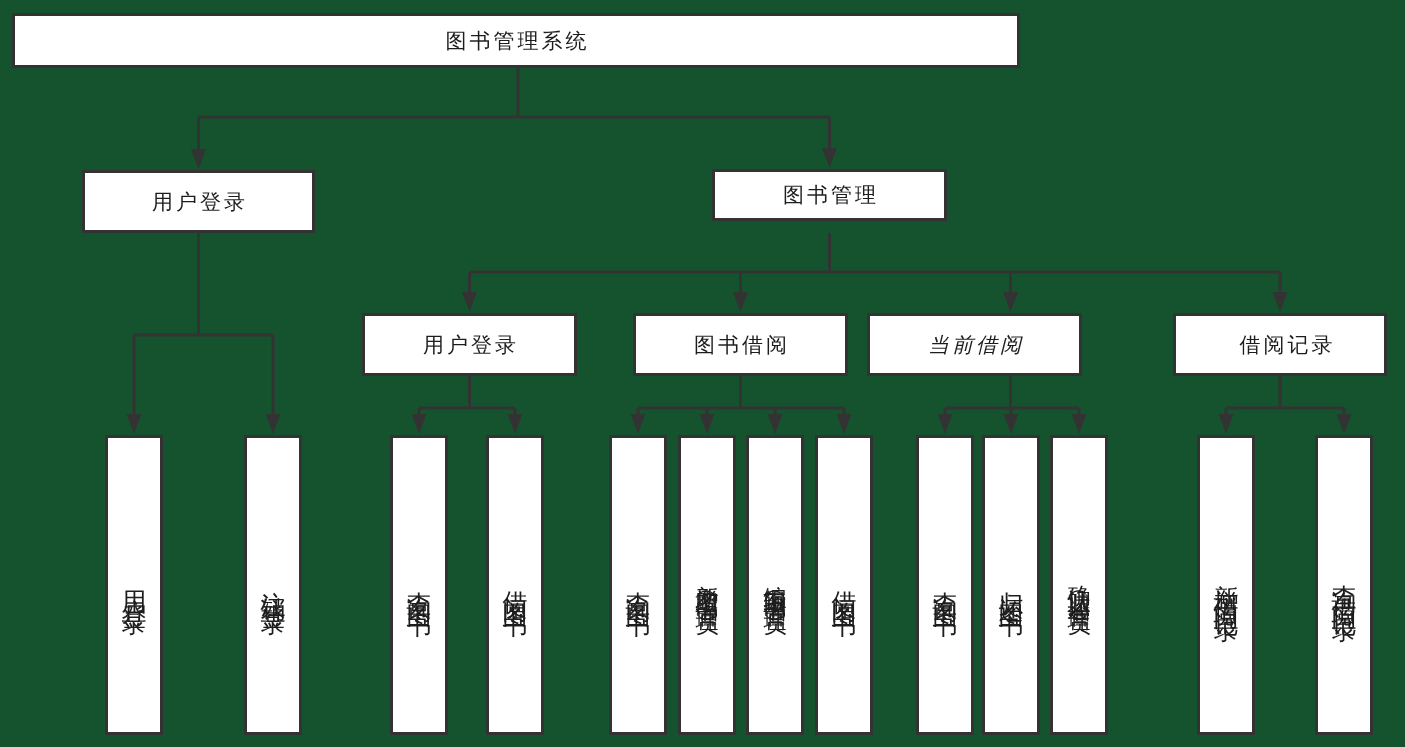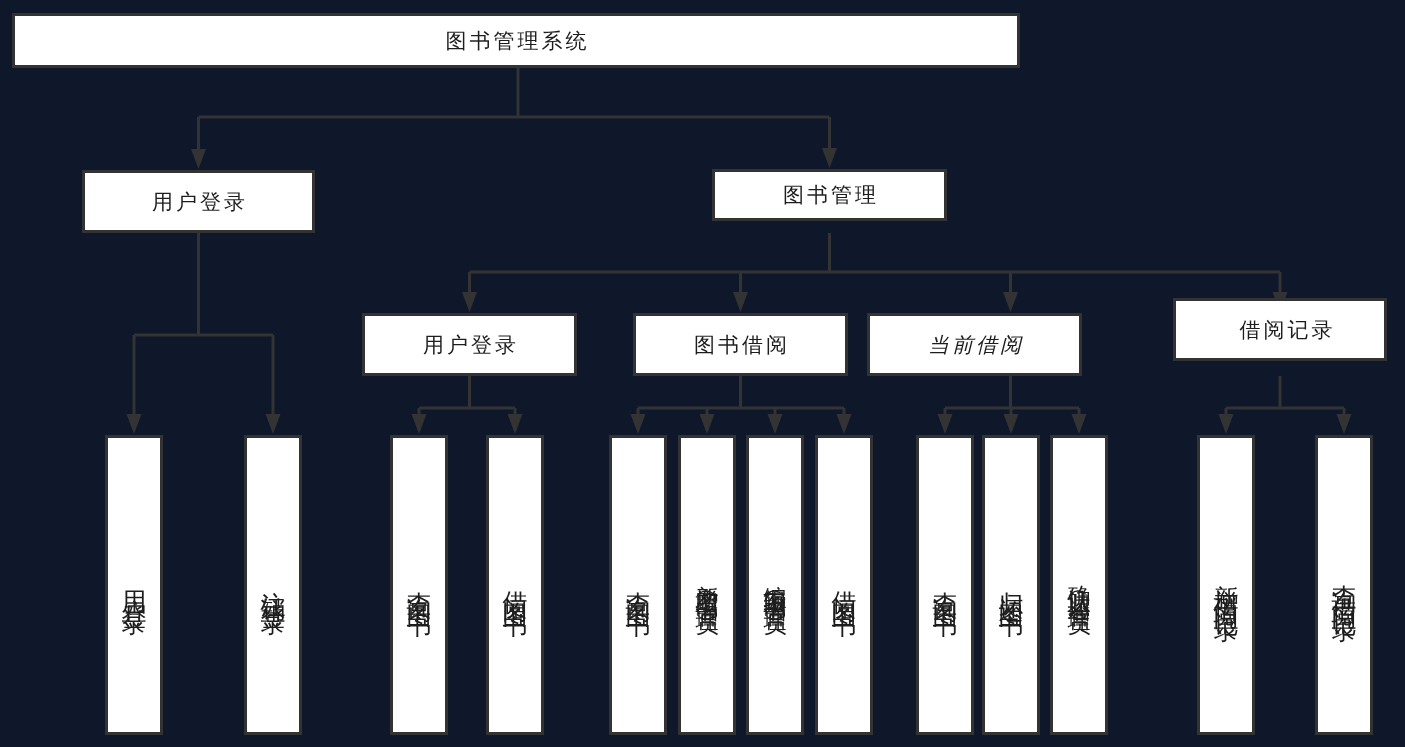--- a/index.html
+++ b/index.html
@@ -5,21 +5,21 @@
   html, body {
     margin: 0;
     padding: 0;
     background: #ffffff;
     font-family: "Liberation Sans", sans-serif;
   }
   #canvas {
     position: relative;
     width: 1405px;
     height: 747px;
-    background: #0f172a;
+    background: #14532d;
     overflow: hidden;
   }
   #connector-layer {
     position: absolute;
     left: 0;
     top: 0;
     width: 1405px;
     height: 747px;
     z-index: 1;
   }
@@ -54,21 +54,21 @@
     font-size: 23px;
     letter-spacing: 4px;
   }
   
   #node-root            { left: 12px;   top: 13px;  width: 1008px; height: 55px; }
   #node-user-login      { left: 82px;   top: 170px; width: 233px;  height: 63px; }
   #node-book-mgmt       { left: 712px;  top: 169px; width: 235px;  height: 52px; }
   #node-new-book-rec    { left: 362px;  top: 313px; width: 215px;  height: 63px; }
   #node-book-borrowing  { left: 633px;  top: 313px; width: 215px;  height: 63px; }
   #node-current-borrow  { left: 867px;  top: 313px; width: 215px;  height: 63px; font-style: italic; }
-  #node-borrow-records  { left: 1173px; top: 298px; width: 214px;  height: 63px; padding-left: 12px; }
+  #node-borrow-records  { left: 1173px; top: 313px; width: 214px;  height: 63px; padding-left: 12px; }
   .leaf { top: 435px; width: 58px; height: 300px; }
   #leaf-user-login        { left: 105px;  }
   #leaf-logout            { left: 244px;  }
   #leaf-query-books-1     { left: 390px;  }
   #leaf-borrow-books-1    { left: 486px;  }
   #leaf-query-books-2     { left: 609px;  }
   #leaf-add-book-admin    { left: 678px;  }
   #leaf-edit-book-admin   { left: 746px;  }
   #leaf-borrow-books-2    { left: 815px;  }
   #leaf-query-books-3     { left: 916px;  }

